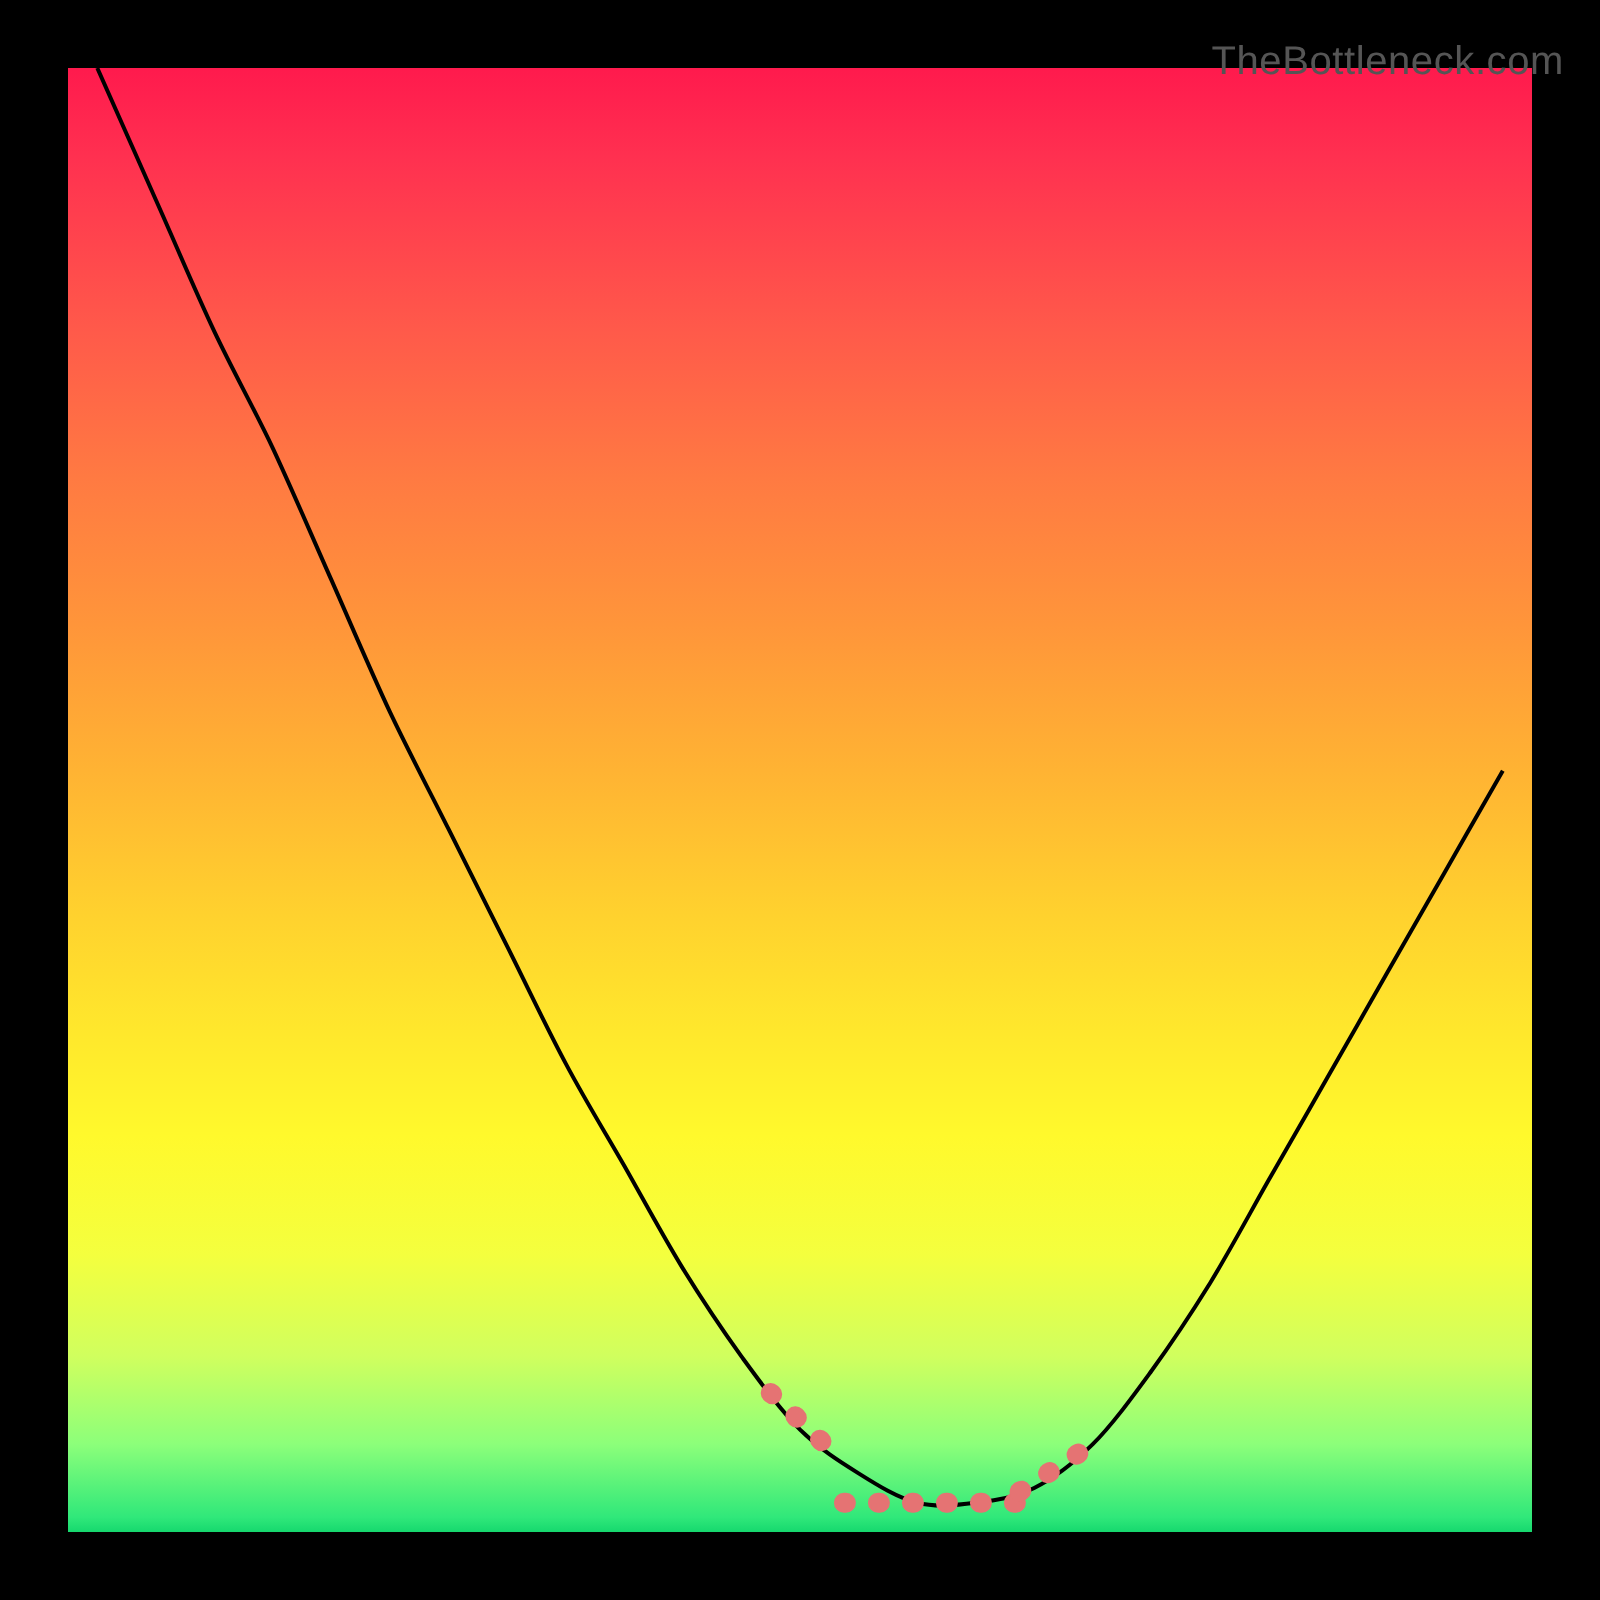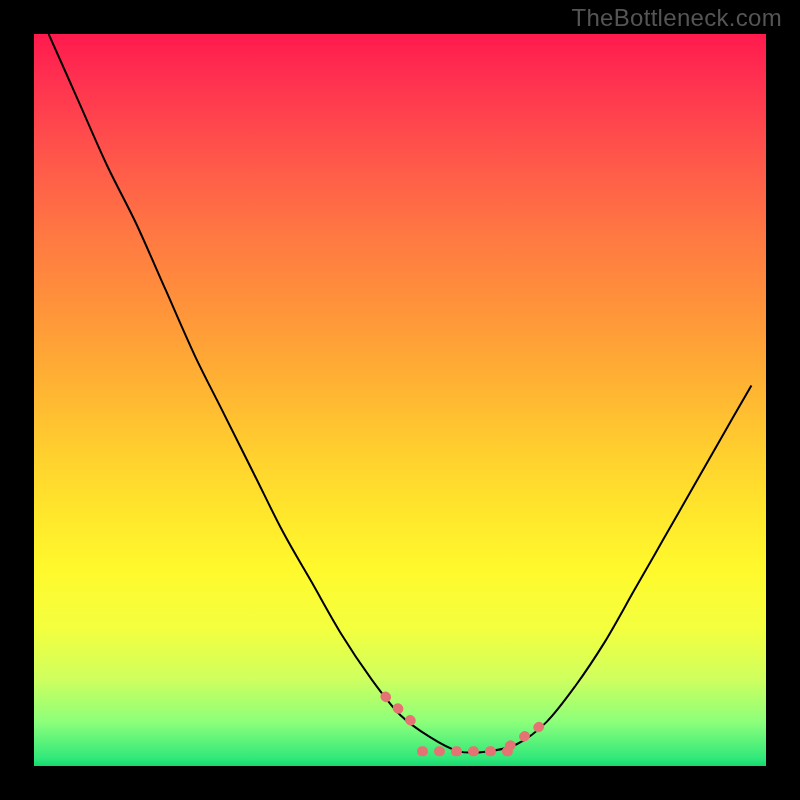--- a/index.html
+++ b/index.html
@@ -6,24 +6,24 @@
   body {
     width: 800px;
     height: 800px;
     background: #000;
     position: relative;
     font-family: Arial, sans-serif;
     overflow: hidden;
   }
   .attribution {
     position: absolute;
-    top: 4px;
+    top: 20px;
     right: 18px;
     color: #555;
-    font-size: 24px;
+    font-size: 20px;
     font-weight: 500;
     z-index: 10;
     letter-spacing: 0.3px;
   }
   .plot-area {
     position: absolute;
     left: 34px;
     top: 34px;
     width: 732px;
     height: 732px;

